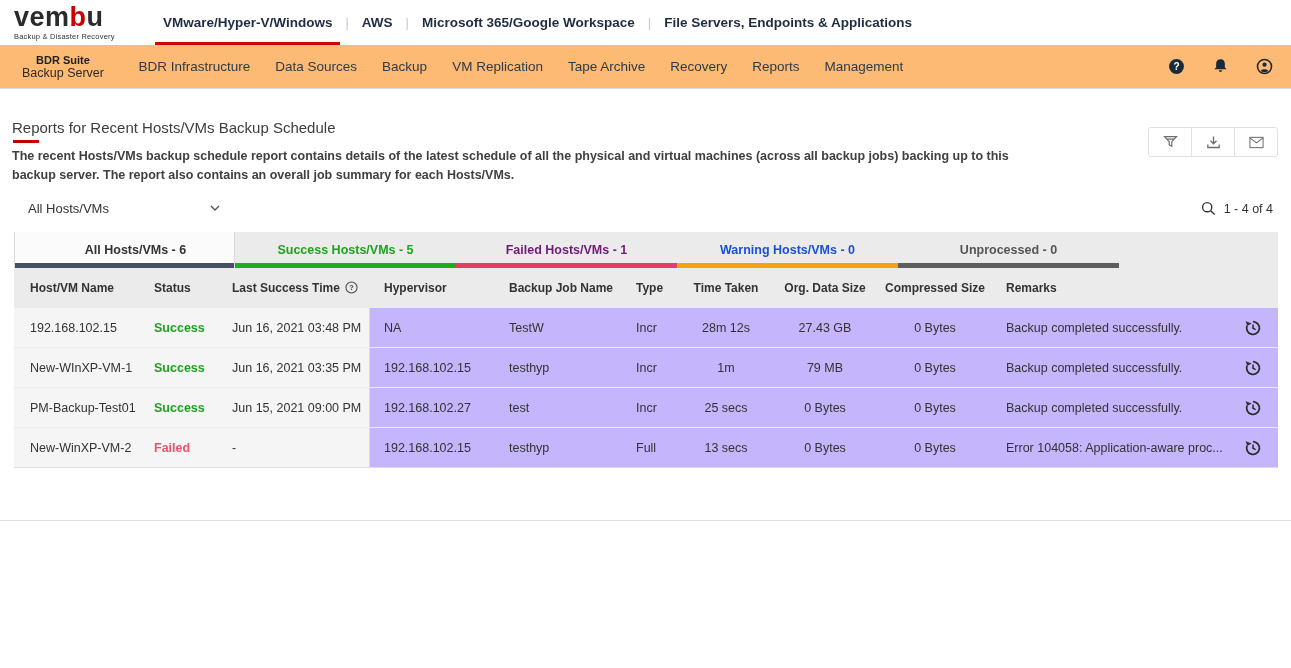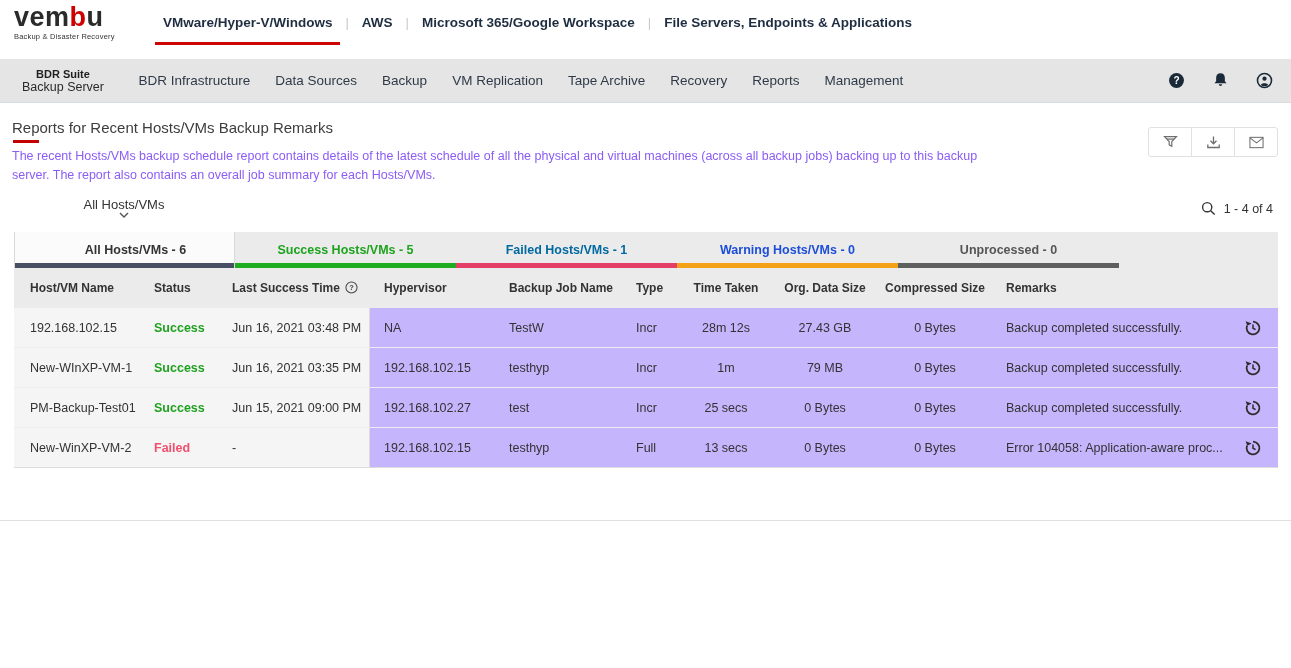--- a/index.html
+++ b/index.html
@@ -25,55 +25,55 @@
     padding: 0 13px; height: 45px; display: flex; align-items: center;
     font-size: 13.5px; font-weight: 600; color: #1e2d40; position: relative; cursor: pointer; white-space: nowrap;
   }
   .topnav .item.active::after {
     content: ""; position: absolute; left: 5px; right: 5px; bottom: 0; height: 3px; background: #cc0505;
   }
   .topnav .sep { color: #c9c9c9; font-size: 13px; }
 
   
   .appbar {
-    position: absolute; top: 59px; left: 0; right: 0; height: 44px;
-    display: flex; align-items: center; background: #e5e5e5; border-bottom: 1px solid #d5dde2;
+    position: absolute; top: 45px; left: 0; right: 0; height: 44px;
+    display: flex; align-items: center; background: #fdba74; border-bottom: 1px solid #d5dde2;
   }
   .product { width: 102px; margin-left: 12px; text-align: center; }
   .product-name { font-size: 11px; font-weight: bold; color: #1f1f1f; }
   .product-sub { font-size: 12.5px; color: #2a2a2a; }
   .appnav { display: flex; margin-left: 12px; height: 100%; align-items: center; }
   .appnav .item {
     padding: 0 12.5px; font-size: 13.5px; color: #2e3a48; cursor: pointer; white-space: nowrap;
     height: 100%; display: flex; align-items: center;
   }
   .appbar-icons { margin-left: auto; margin-right: 18px; display: flex; align-items: center; gap: 27px; color: #1b2a39; }
   .appbar-icons .ic { width: 17px; height: 17px; cursor: pointer; display: block; }
 
   
   .page-title { position: absolute; left: 12px; top: 119px; font-size: 15px; color: #3d3d3d; }
   .title-tick { position: absolute; left: 13px; top: 140px; width: 26px; height: 3px; background: #c40000; }
   .page-desc {
     position: absolute; left: 12px; top: 147px; width: 1005px;
-    font-size: 12.5px; color: #8b5cf6; line-height: 19px;
+    font-size: 12.5px; color: #404040; line-height: 19px; font-weight: bold;
   }
   .action-group { position: absolute; right: 13px; top: 127px; display: flex; }
   .action-btn {
     width: 44px; height: 30px; background: #fff; border: 1px solid #e1e1e1;
     display: flex; align-items: center; justify-content: center; color: #6e6e6e; cursor: pointer; margin-left: -1px;
   }
   .action-btn:first-child { border-radius: 3px 0 0 3px; margin-left: 0; }
   .action-btn:last-child { border-radius: 0 3px 3px 0; }
   .action-btn svg { width: 15px; height: 15px; display: block; }
 
   
   .filter-select {
     position: absolute; left: 28px; top: 197px; width: 192px; height: 22px;
     display: flex; align-items: center; justify-content: space-between;
-    font-size: 13px; color: #333; cursor: pointer; flex-direction: column;
+    font-size: 13px; color: #333; cursor: pointer;
   }
   .filter-select svg { width: 10px; height: 7px; color: #555; }
   .search-area { position: absolute; right: 18px; top: 186px; display: flex; align-items: center; gap: 8px; margin-top: 15px; }
   .search-area .sicon { width: 15px; height: 15px; color: #333; cursor: pointer; display: block; }
   .page-range { font-size: 12.5px; color: #333; white-space: nowrap; }
 
   
   .tabs { position: absolute; left: 14px; top: 232px; width: 1264px; height: 36px; background: #ebebeb; display: flex; }
   .tab {
     width: 221px; height: 36px; position: relative; display: flex; align-items: center; justify-content: center;
@@ -158,21 +158,21 @@
     <span class="ic">
       <svg viewBox="0 0 16 16">
           <circle cx="8" cy="8" r="6.6" fill="none" stroke="currentColor" stroke-width="1.5"></circle>
           <circle cx="8" cy="6.3" r="2" fill="currentColor"></circle>
           <path d="M4.4 12.2c.9-2.2 6.3-2.2 7.2 0a6.6 6.6 0 0 1-7.2 0z" fill="currentColor"></path>
         </svg>
     </span>
   </div>
 </div>
 
-<div class="page-title">Reports for Recent Hosts/VMs Backup Remarks</div>
+<div class="page-title">Reports for Recent Hosts/VMs Backup Schedule</div>
 <div class="title-tick"></div>
 <div class="page-desc">The recent Hosts/VMs backup schedule report contains details of the latest schedule of all the physical and virtual machines (across all backup jobs) backing up to this backup server. The report also contains an overall job summary for each Hosts/VMs.</div>
 
 <div class="action-group">
   <div class="action-btn">
     <svg viewBox="0 0 15 15" fill="none" stroke="currentColor" stroke-width="1.2">
         <path d="M1.5 1.5h12l-4.7 5.2v4.6l-2.6-1.4V6.7z"></path>
         <path d="M3 3.2h9M4.2 4.6h6.6" stroke-width=".8"></path>
       </svg>
   </div>
@@ -206,21 +206,21 @@
 
 <div class="tabs">
   <div class="tab active" style="color: rgb(51, 51, 51);">
       <span>All Hosts/VMs - 6</span>
       <span class="tab-bar" style="background: rgb(71, 79, 99);"></span>
     </div>
   <div class="tab" style="color: rgb(30, 163, 30); align-items: center;">
       <span>Success Hosts/VMs - 5</span>
       <span class="tab-bar" style="background: rgb(30, 173, 30);"></span>
     </div>
-  <div class="tab" style="color: #0369a1;">
+  <div class="tab" style="color: #701a75;">
       <span>Failed Hosts/VMs - 1</span>
       <span class="tab-bar" style="background: rgb(229, 62, 102);"></span>
     </div>
   <div class="tab" style="color: #1d4ed8;">
       <span>Warning Hosts/VMs - 0</span>
       <span class="tab-bar" style="background: rgb(245, 161, 24);"></span>
     </div>
   <div class="tab" style="color: rgb(85, 85, 85);">
       <span>Unprocessed - 0</span>
       <span class="tab-bar" style="background: rgb(94, 94, 94);"></span>

